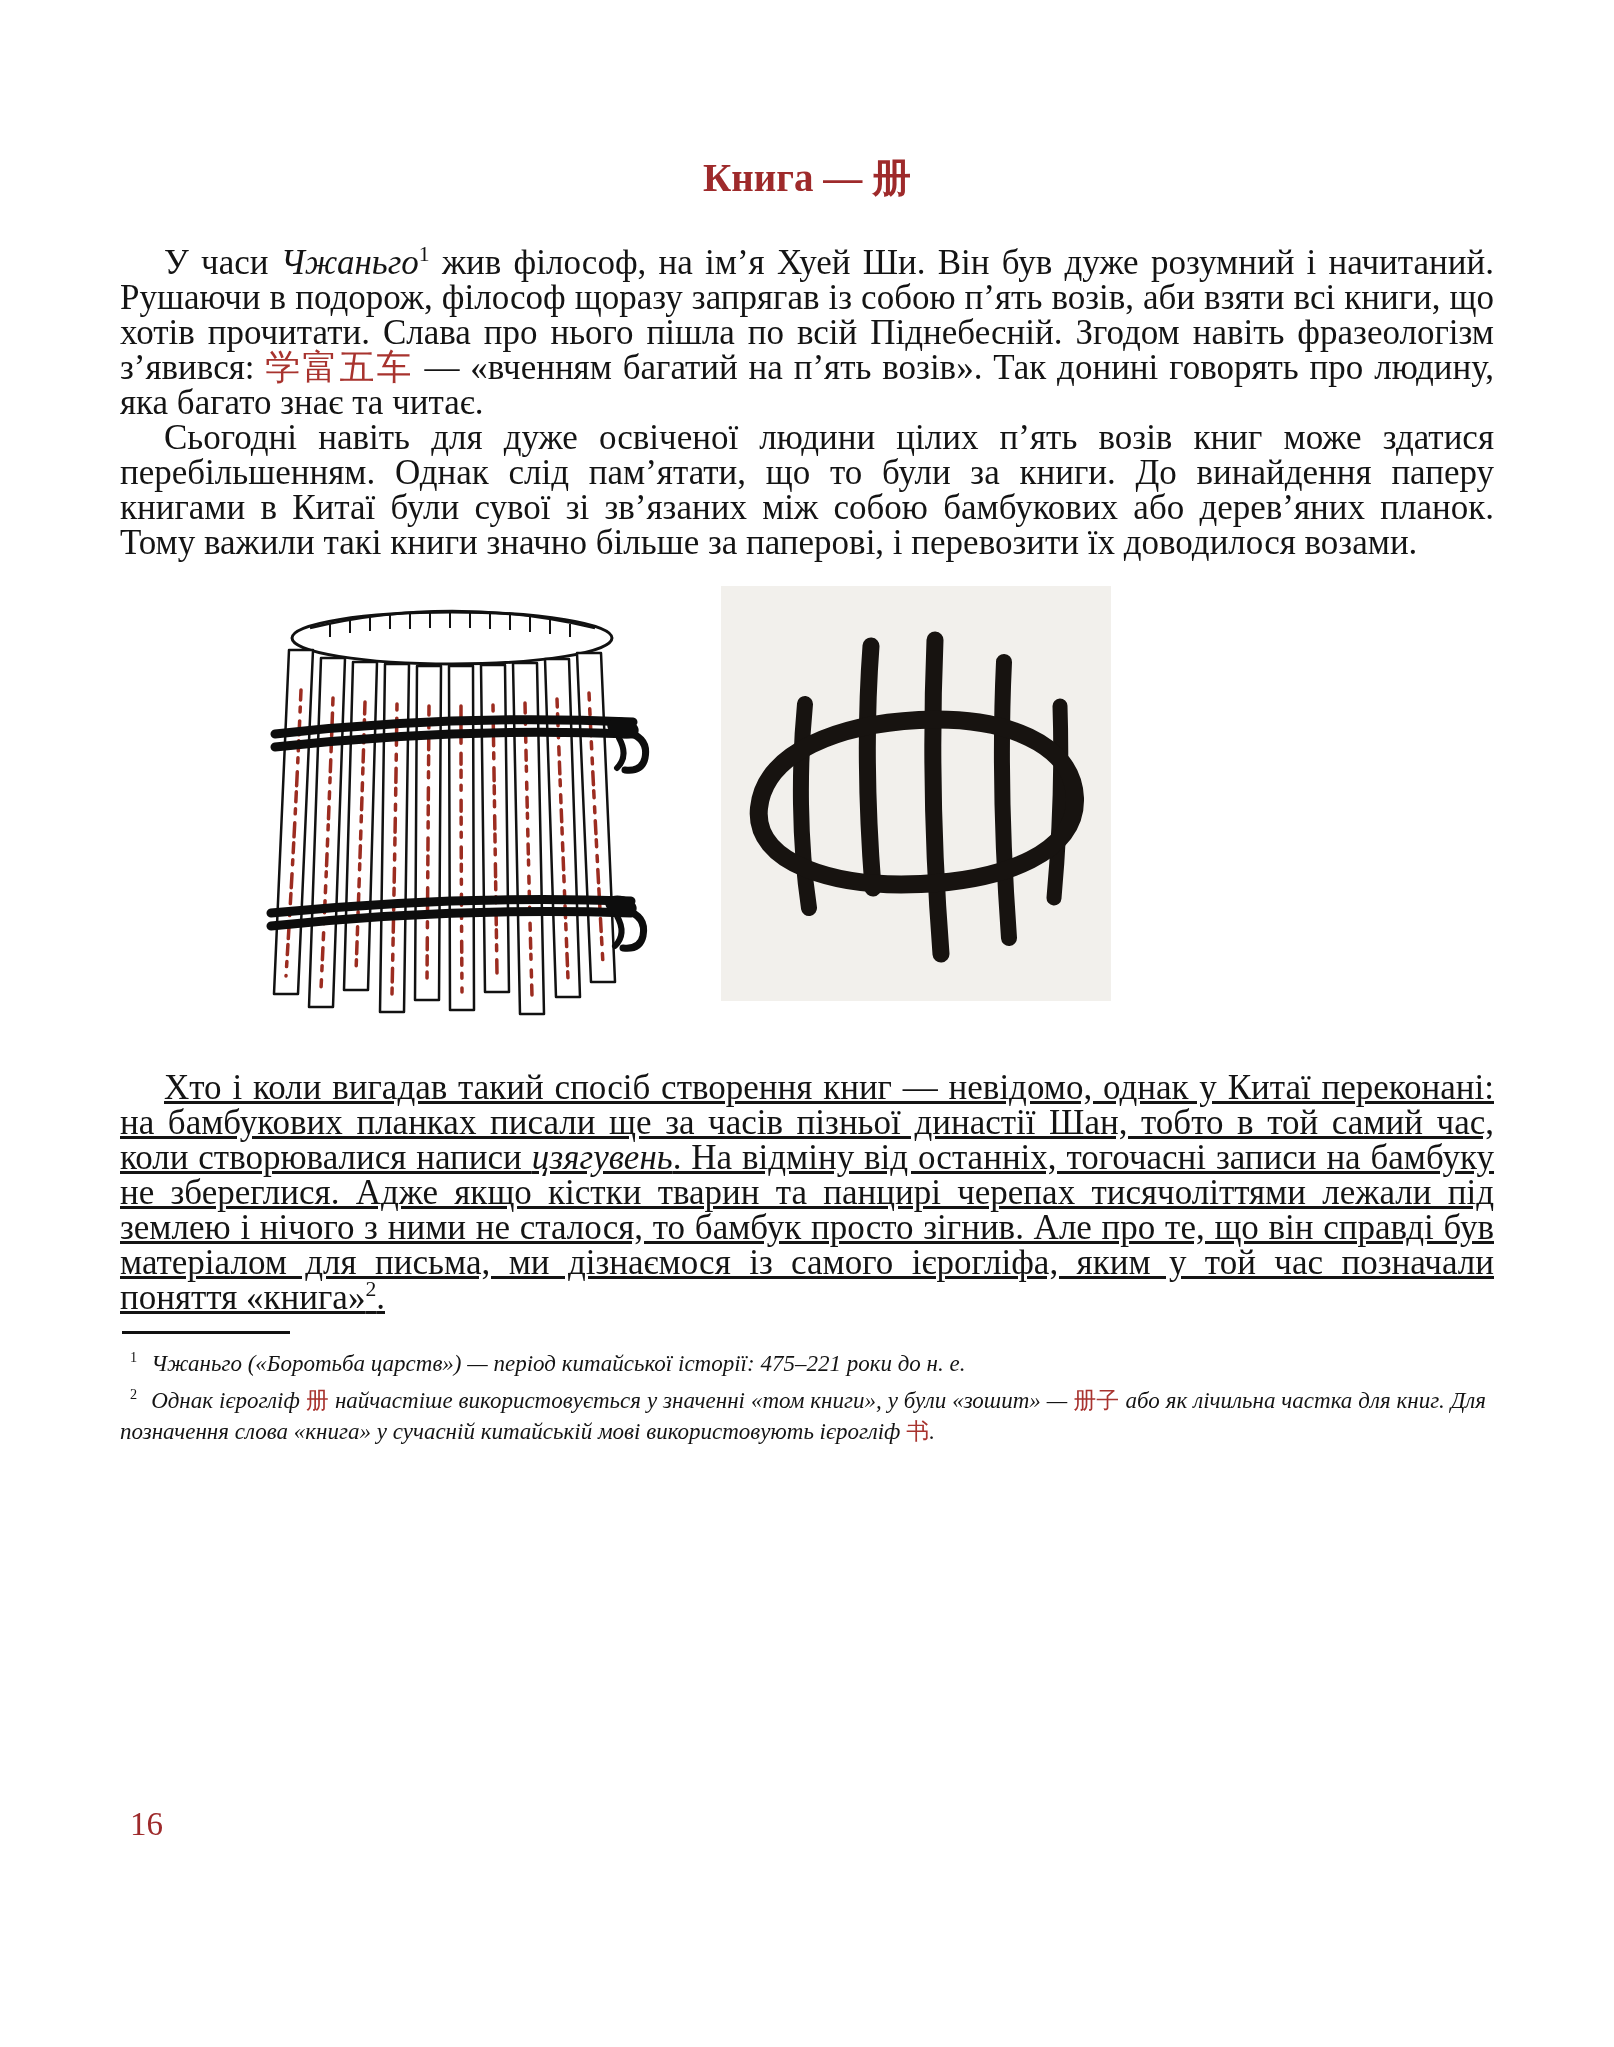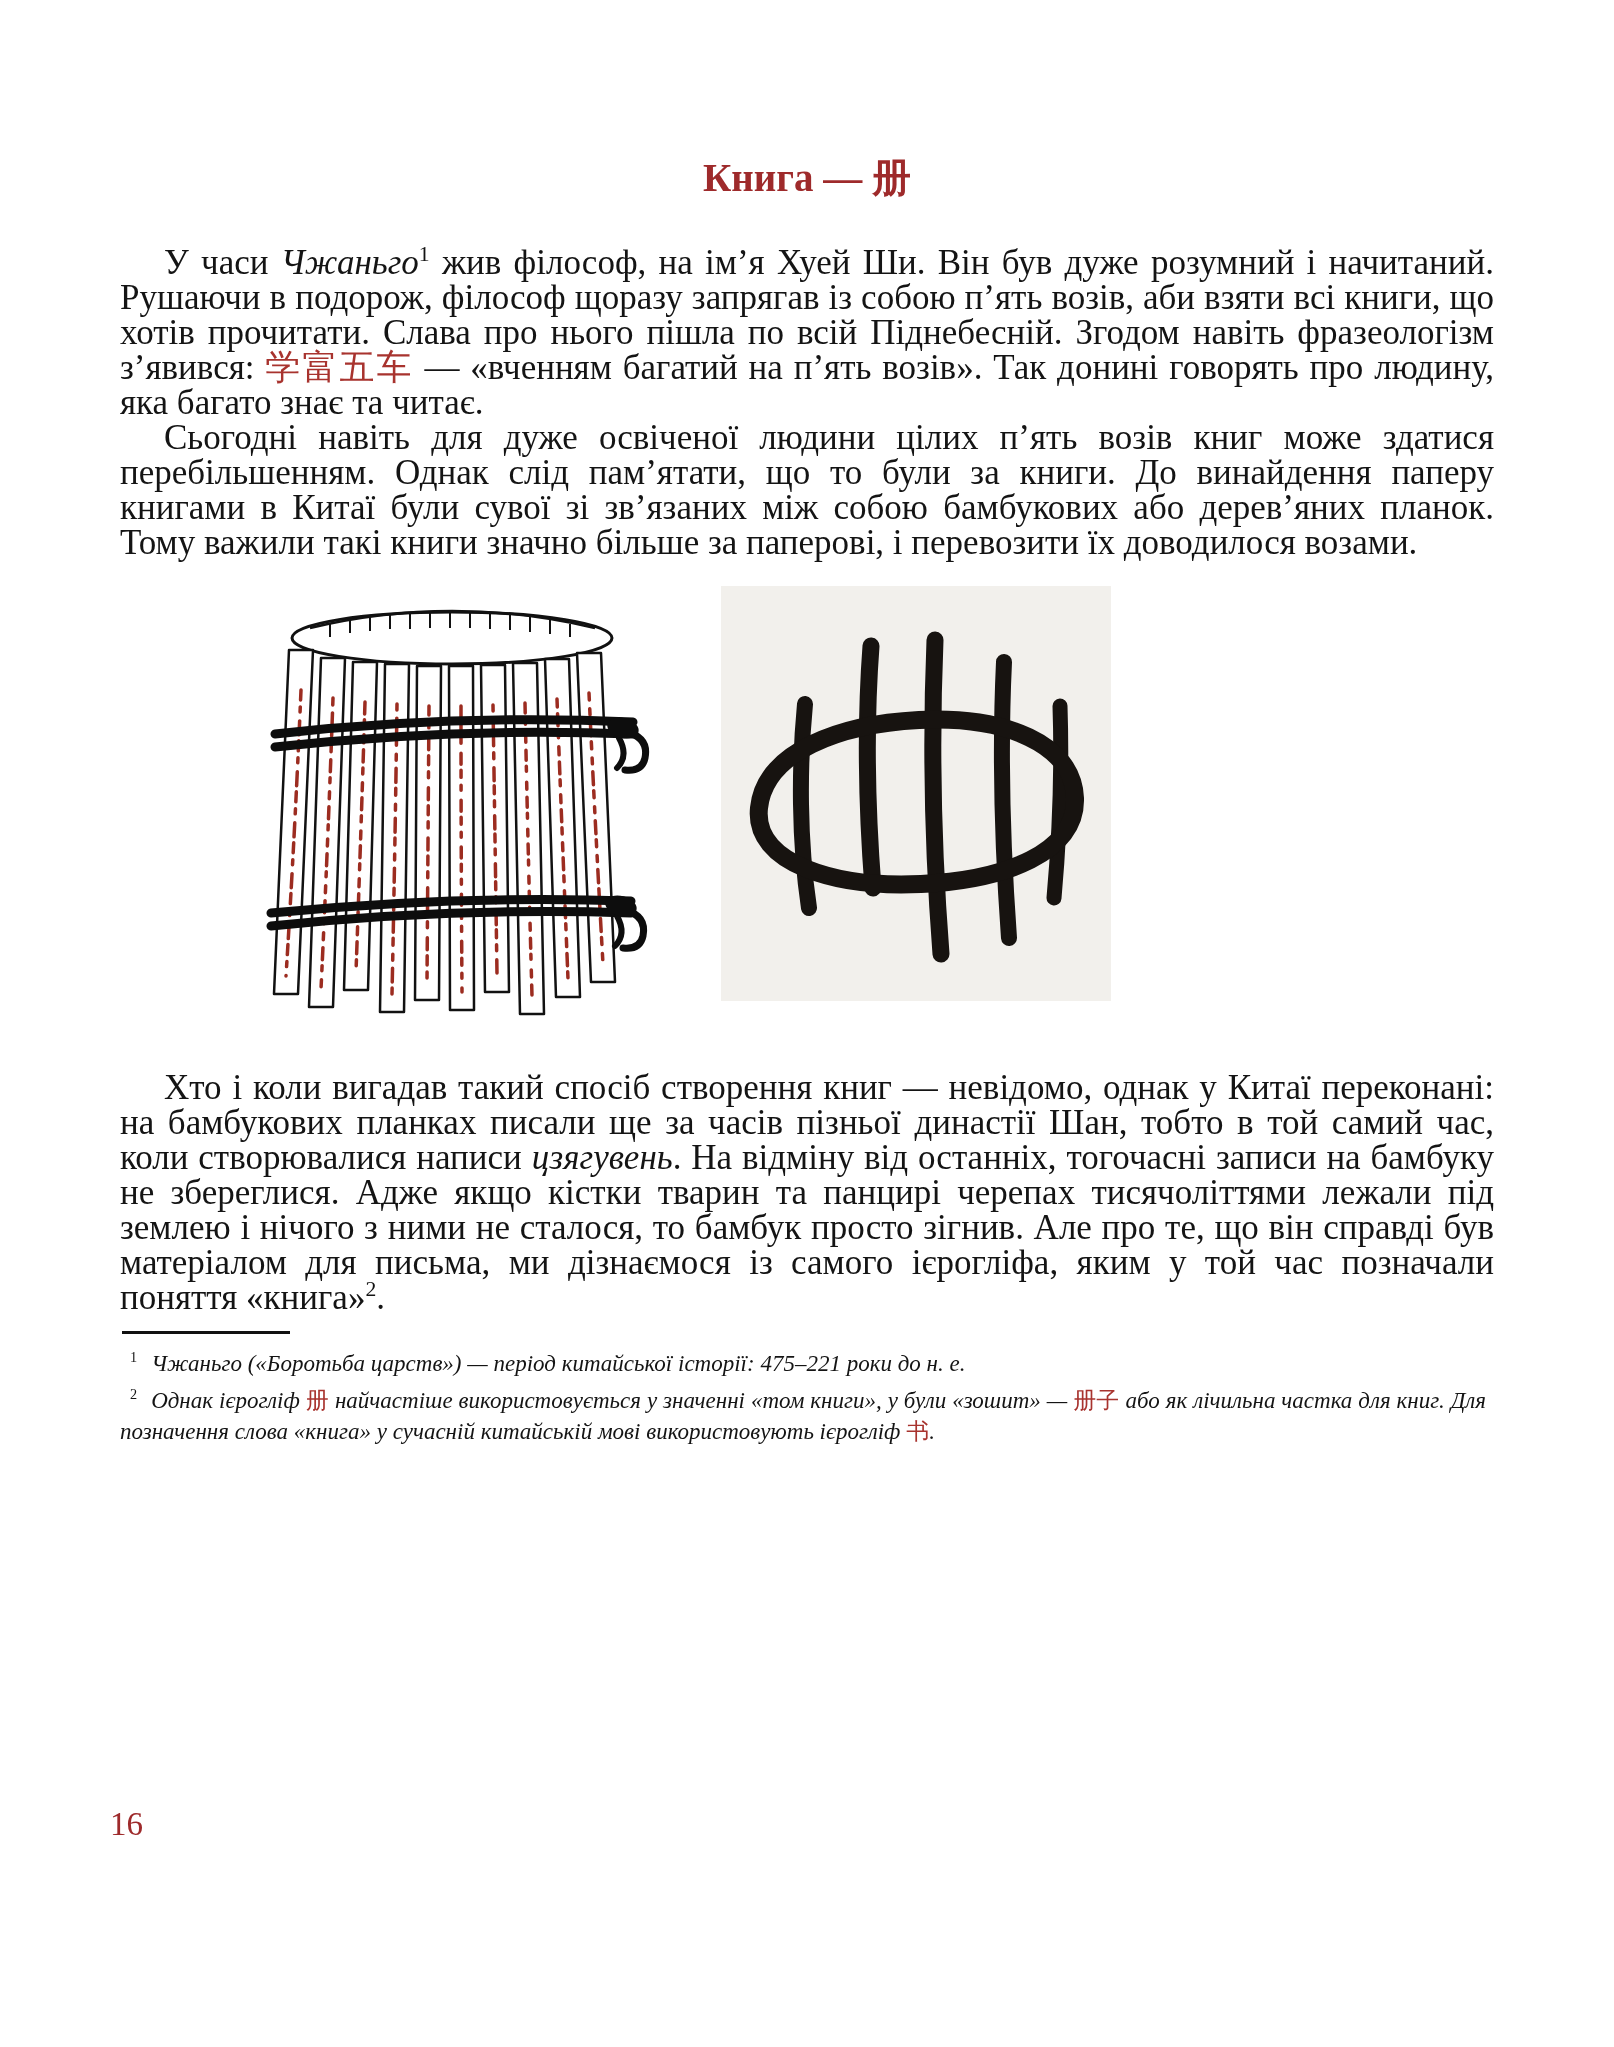--- a/index.html
+++ b/index.html
@@ -44,21 +44,21 @@
   }
   .figures {
     margin-top: 22px;
     margin-left: 135px;
     display: flex;
     align-items: flex-start;
     gap: 66px;
   }
   .fig { flex: 0 0 auto; }
   .fig-glyph { margin-top: 4px; }
-  .para-after { margin-top: 34px; }
+  .para-after { margin-top: 34px; text-decoration: underline; }
   .footnotes { margin-top: 16px; }
   .fn-rule {
     width: 168px;
     height: 0;
     border-top: 3px solid #111111;
     margin: 0 0 14px 2px;
   }
   .fn {
     margin: 0 8px 6px 0;
     font-size: 23px;
@@ -66,21 +66,21 @@
     font-style: italic;
     text-align: justify;
     text-indent: 10px;
   }
   .fn sup.fnref {
     font-style: normal;
     margin-right: 14px;
   }
   .page-number {
     position: absolute;
-    left: 110px;
+    left: 130px;
     bottom: 34px;
     font-size: 33px;
     color: #9e2a2b;
   }
 </style>
 </head>
 <body>
 
 <div class="page">
 

